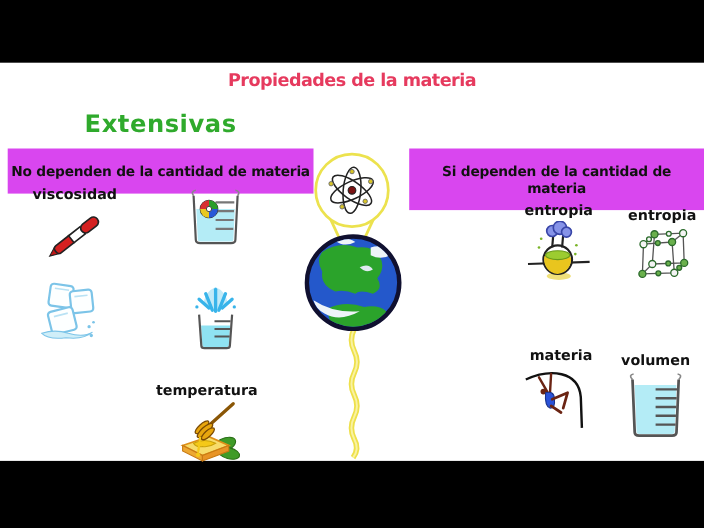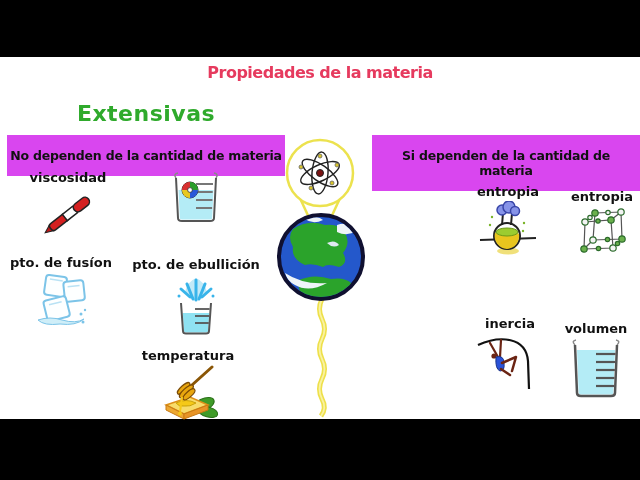--- a/index.html
+++ b/index.html
@@ -64,21 +64,20 @@
         <circle cx="21" cy="20" r="8" fill="#fff" stroke="#333" stroke-width="1"></circle>
         <path d="M21,12 A8,8 0 0 1 29,20 L21,20 Z" fill="#2a9e2a"></path>
         <path d="M29,20 A8,8 0 0 1 21,28 L21,20 Z" fill="#2858d8"></path>
         <path d="M21,28 A8,8 0 0 1 13,20 L21,20 Z" fill="#e8c820"></path>
         <path d="M13,20 A8,8 0 0 1 21,12 L21,20 Z" fill="#d83030"></path>
         <circle cx="21" cy="20" r="2.4" fill="#fff" stroke="#333" stroke-width="0.8"></circle>
       </svg>
     </div>
 
     <div class="item" style="left:2px;top:198px;width:118px;">
-      <div class="item-label">pto. de fusíon</div>
       <svg width="58" height="56" viewBox="0 0 58 56">
         <g transform="rotate(8 24 14)">
           <rect x="13" y="4" width="21" height="20" rx="3" fill="#fdffff" stroke="#7cc4e8" stroke-width="2"></rect>
           <line x1="17" y1="8" x2="30" y2="8" stroke="#b9e2f4" stroke-width="1.5"></line>
         </g>
         <g transform="rotate(-6 42 18)">
           <rect x="32" y="9" width="20" height="20" rx="3" fill="#fdffff" stroke="#7cc4e8" stroke-width="2"></rect>
           <line x1="36" y1="14" x2="48" y2="14" stroke="#b9e2f4" stroke-width="1.5"></line>
         </g>
         <g transform="rotate(-14 25 36)">
@@ -86,21 +85,20 @@
           <line x1="18" y1="31" x2="31" y2="31" stroke="#b9e2f4" stroke-width="1.5"></line>
         </g>
         <path d="M6,48 Q18,44 30,48 Q44,52 52,47 Q44,54 28,52 Q12,54 6,48 Z" fill="#cfeef8" stroke="#7cc4e8" stroke-width="1"></path>
         <circle cx="49" cy="42" r="1.5" fill="#7cc4e8"></circle>
         <circle cx="53" cy="38" r="1.2" fill="#7cc4e8"></circle>
         <circle cx="51" cy="50" r="1.5" fill="#7cc4e8"></circle>
       </svg>
     </div>
 
     <div class="item" style="left:128px;top:200px;width:136px;">
-      <div class="item-label">pto. de ebullición</div>
       <svg width="50" height="62" viewBox="0 0 50 62">
         <path d="M25,4 Q34,8 36,18 Q30,26 25,27 Q20,26 14,18 Q16,8 25,4 Z" fill="#c2eaf8"></path>
         <g stroke="#38b4ea" stroke-width="3" stroke-linecap="round">
           <line x1="25" y1="26" x2="25" y2="6"></line>
           <line x1="22" y1="25" x2="16" y2="10"></line>
           <line x1="28" y1="25" x2="34" y2="10"></line>
           <line x1="19" y1="23" x2="10" y2="15"></line>
           <line x1="31" y1="23" x2="40" y2="15"></line>
         </g>
         <circle cx="8" cy="22" r="1.5" fill="#38b4ea"></circle>
@@ -179,21 +177,21 @@
           <circle cx="33" cy="6.5" r="2.2" fill="#f4f4f4"></circle>
           <circle cx="32.5" cy="33.5" r="2.2" fill="#6ab04c"></circle>
           <circle cx="15" cy="11.5" r="2.2" fill="#f4f4f4"></circle>
           <circle cx="42.5" cy="37.5" r="2.2" fill="#6ab04c"></circle>
         </g>
       </svg>
     </div>
 
 
     <div class="item" style="left:450px;top:259px;width:120px;">
-      <div class="item-label">inercia</div>
+      <div class="item-label">materia</div>
       <svg width="72" height="60" viewBox="0 0 72 60">
         <path d="M4,12 C26,2 52,4 54,28 L55,56" fill="none" stroke="#111" stroke-width="2.2"></path>
         <line x1="16" y1="10" x2="24" y2="24" stroke="#6b2413" stroke-width="2.2" stroke-linecap="round"></line>
         <line x1="27" y1="7" x2="26" y2="24" stroke="#6b2413" stroke-width="2.2" stroke-linecap="round"></line>
         <circle cx="20" cy="23" r="2.6" fill="#6b2413"></circle>
         <path d="M22,24 Q30,22 30,30 Q31,38 26,38 Q21,36 22,24 Z" fill="#2a52d8" stroke="#1a338a" stroke-width="1"></path>
         <polyline points="28,30 42,24 38,38" fill="none" stroke="#6b2413" stroke-width="2.5" stroke-linecap="round" stroke-linejoin="round"></polyline>
         <line x1="27" y1="36" x2="36" y2="42" stroke="#6b2413" stroke-width="2.5" stroke-linecap="round"></line>
       </svg>
     </div>

